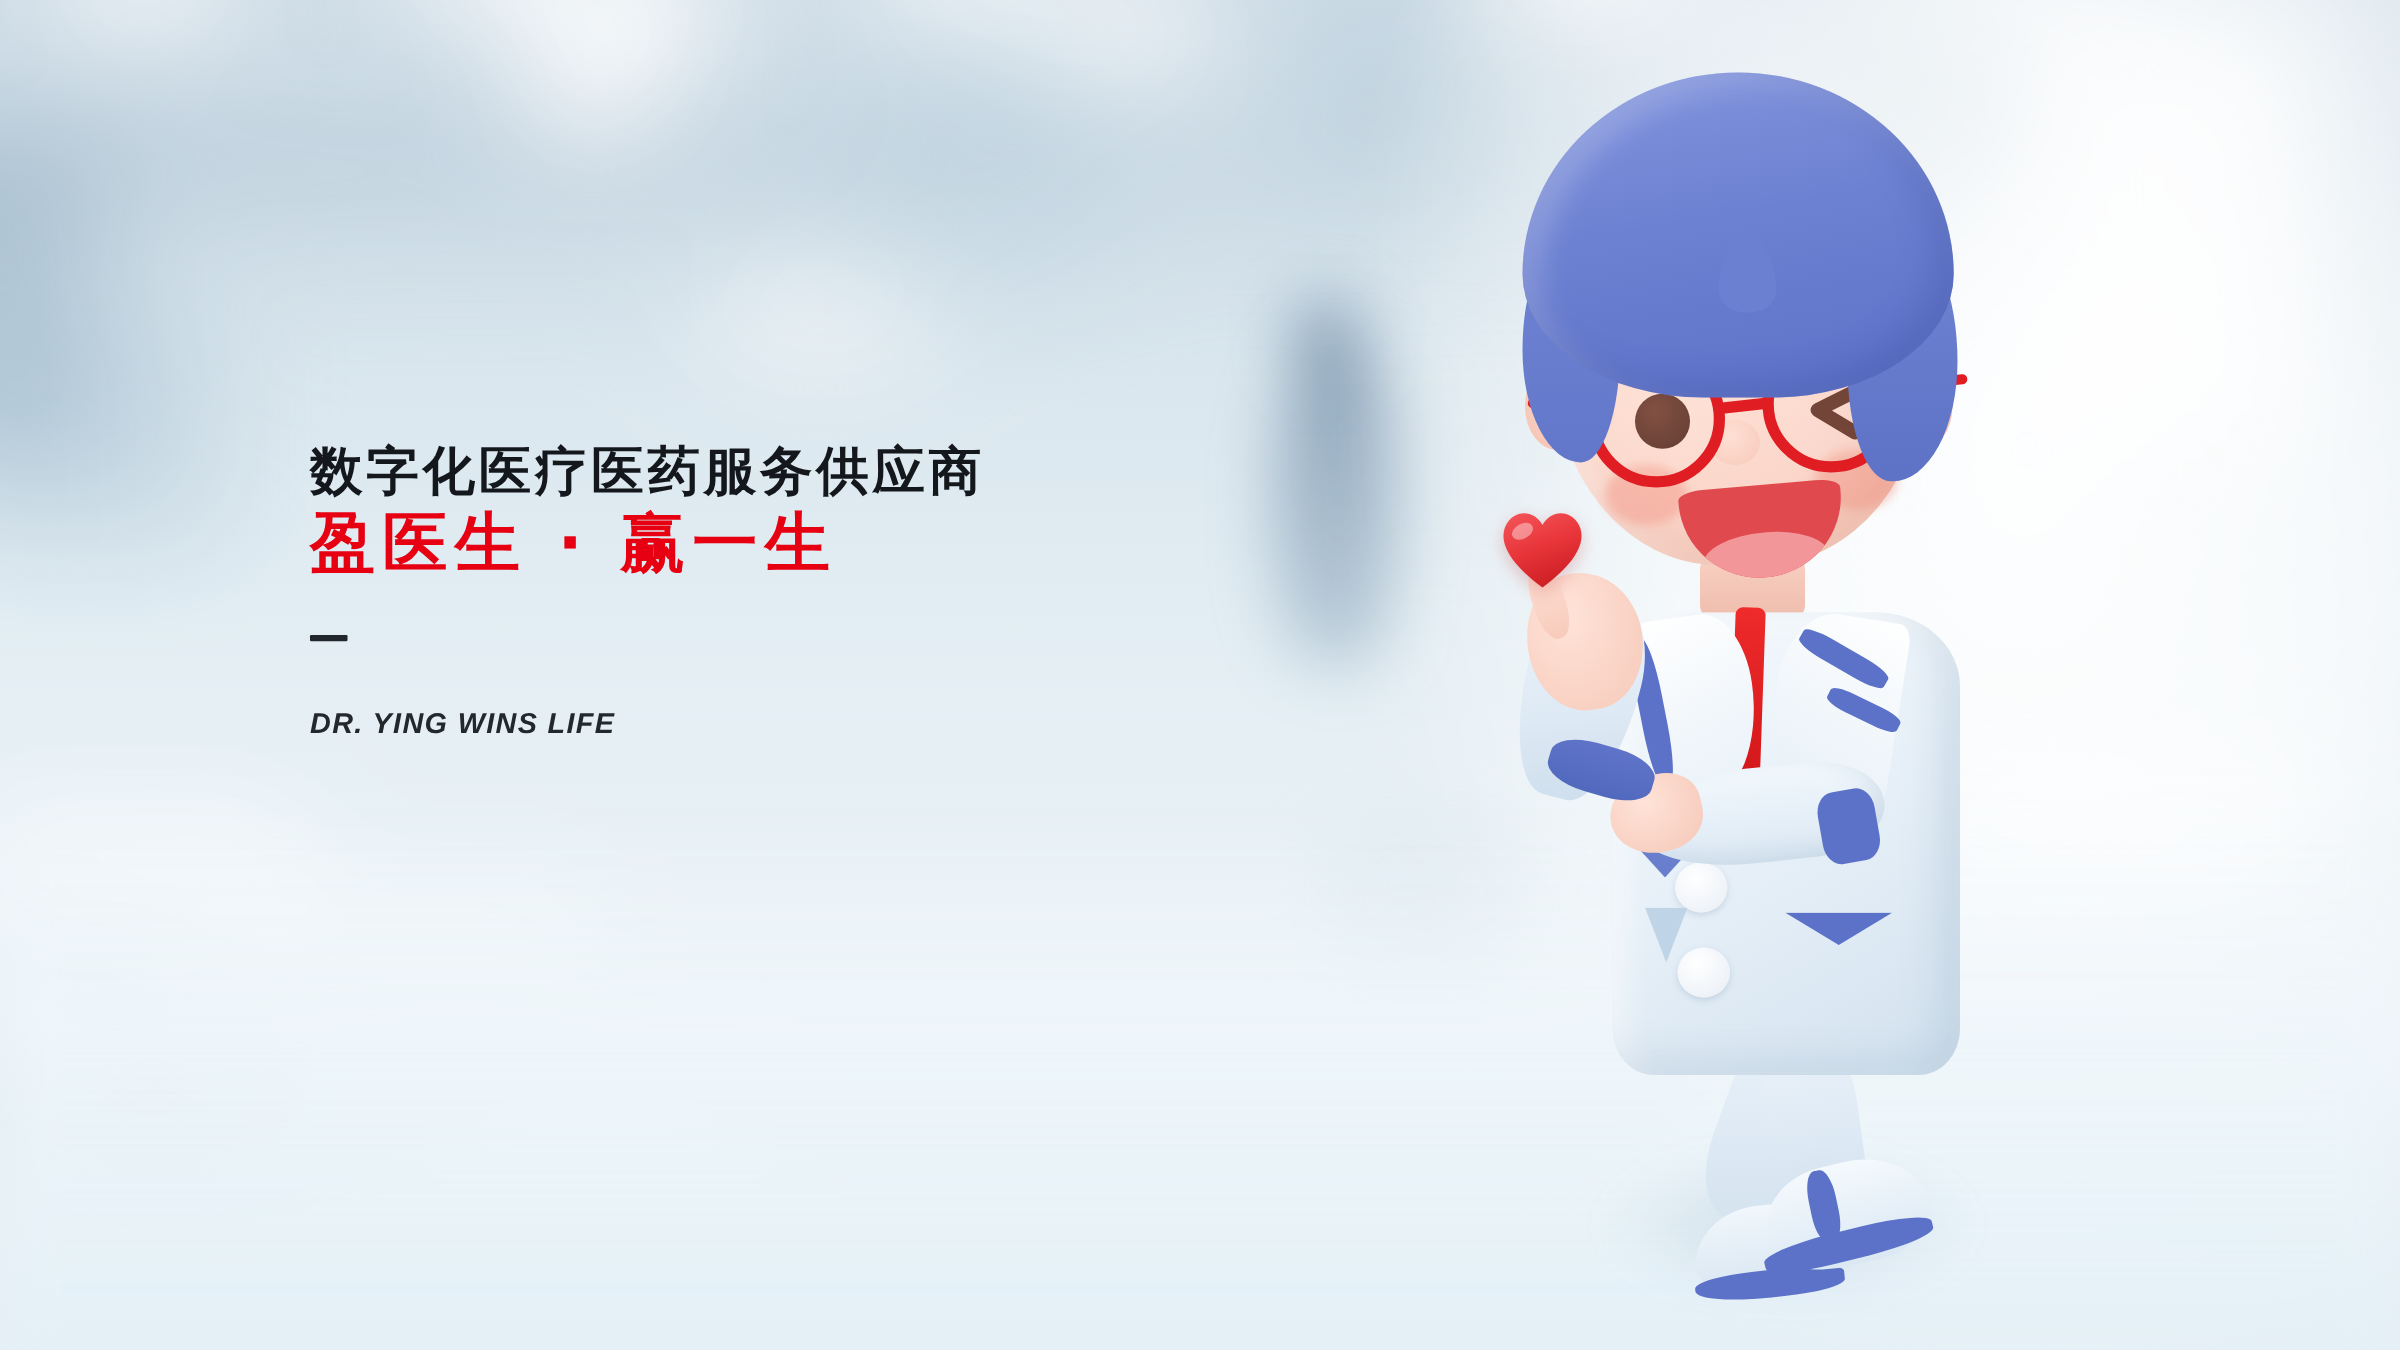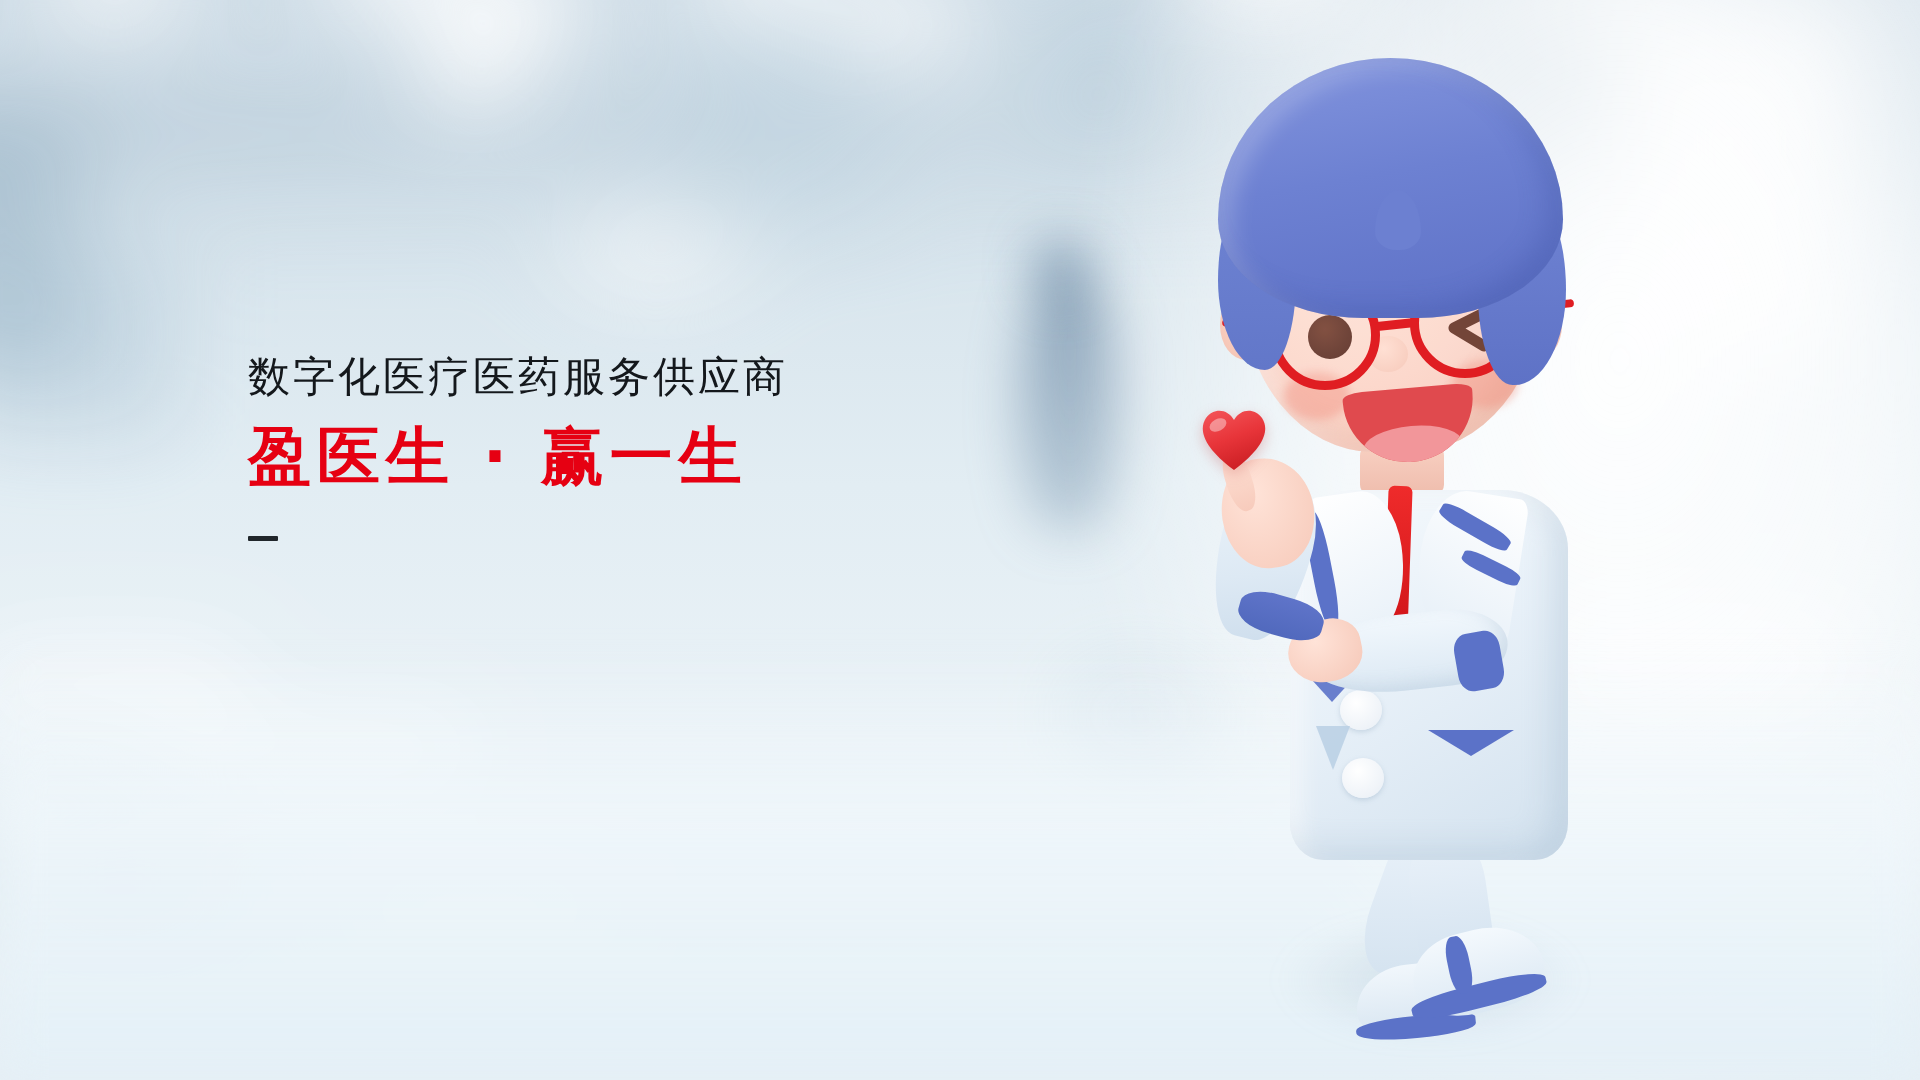--- a/index.html
+++ b/index.html
@@ -39,26 +39,26 @@
   .figure-silhouette{
     position:absolute;
     filter:blur(26px);
     border-radius:46% 46% 30% 30%/55% 55% 45% 45%;
   }
 
   
   .copy{position:absolute;left:248px;top:352px;}
   .subtitle{
     font-size:42px;line-height:1.18;color:#14181c;letter-spacing:3px;
-    font-weight:400;white-space:nowrap;
+    font-weight:700;white-space:nowrap;
     font-family:"DejaVu Sans","Liberation Sans",sans-serif;
   }
   .headline{
-    margin-top:20px;
-    font-size:63px;line-height:1.12;letter-spacing:6px;
+    margin-top:4px;
+    font-size:52px;line-height:1.12;letter-spacing:6px;
     font-weight:700;white-space:nowrap;
     color:#e60012;
     font-family:"DejaVu Sans","Liberation Sans",sans-serif;
   }
   .rule{
     margin-top:44px;width:30px;height:5px;background:#20262b;border-radius:1px;
   }
   .en-block{margin-top:47px;}
   .en-line{
     font-size:23px;line-height:1.62;letter-spacing:1.1px;
@@ -376,20 +376,21 @@
   <div class="figure-silhouette" style="left:1035px;top:240px;width:52px;height:56px;background:rgba(70,105,140,.50);border-radius:50%;"></div>
 
   <div class="bg-right-glow"></div>
   <div class="bg-floor"></div>
 
   <div class="copy">
     <div class="subtitle">数字化医疗医药服务供应商</div>
     <div class="headline">盈医生 · 赢一生</div>
     <div class="rule"></div>
     <div class="en-block">
+      <div class="en-line">DR. YING WINS LIFE</div>
     </div>
   </div>
 
   <div class="character">
     <div class="ch-shadow"></div>
 
     <div class="part leg-back"></div>
     <div class="part shoe-back"></div>
     <div class="part shoe-back-sole"></div>
     <div class="part leg-front"></div>

